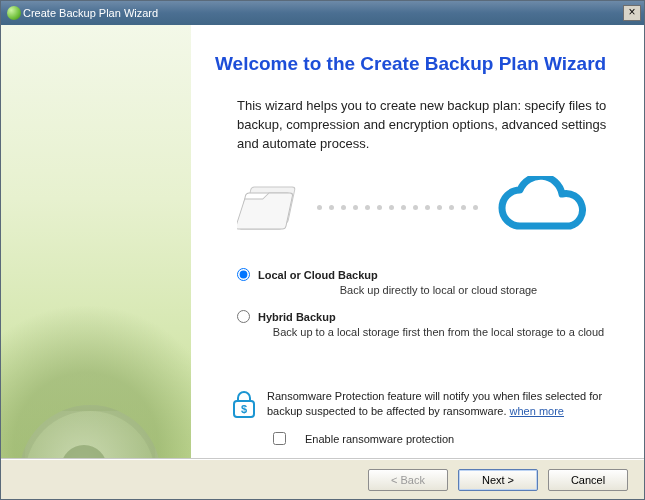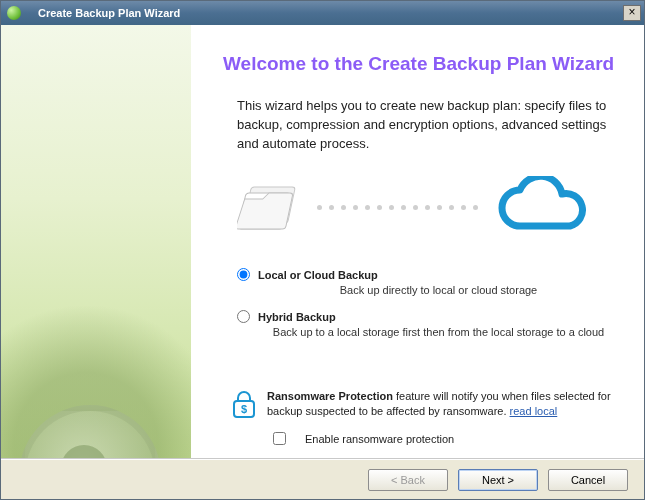--- a/index.html
+++ b/index.html
@@ -25,22 +25,22 @@
     background: linear-gradient(#6d8aa8, #4b6f92 50%, #416686);
     color: #fff;
     display: flex;
     align-items: center;
     padding: 0 3px 0 6px;
     justify-content: space-between;
   }
   .titlebar .title {
     display: flex;
     align-items: center;
-    gap: 17px;
-    font-weight: bold;
+    gap: 2px;
+    font-weight: normal;
   }
   .titlebar .globe {
     width: 14px; height: 14px;
     border-radius: 50%;
     background: radial-gradient(circle at 30% 30%, #cdf5a4, #6fbf3a 60%, #3a7d1c);
   }
   .titlebar .close {
     width: 18px; height: 16px;
     background: #d8d4c8;
     border: 1px solid #6e6e6e;
@@ -85,22 +85,22 @@
   }
   .content {
     flex:1;
     padding: 28px 24px 12px 16px;
     color:#222;
     position:relative;
   }
   h1 {
     font-size: 19px;
     font-weight: bold;
-    margin: 0 0 22px 16px;
-    color:#8b5cf6;
+    margin: 0 0 22px 8px;
+    color:#1d4ed8;
   }
   .intro {
     font-size: 13px;
     color:#222;
     line-height: 1.45;
     margin: 0 0 22px 30px;
     max-width: 370px;
   }
   .diagram {
     display:flex;
@@ -134,21 +134,21 @@
   }
   .ransom {
     position:absolute;
     bottom: 10px;
     left: 40px;
     right: 20px;
     font-size:11px;
   }
   .ransom-row{ display:flex; gap:10px; align-items:flex-start; }
   .ransom-text{ line-height:1.4; }
-  .ransom-text b{ font-weight:bold; }
+  .ransom-text b{ font-weight:normal; }
   .ransom-text a{ color:#2a5db0; text-decoration:underline; cursor:pointer;}
   .ransom-check{
     margin:8px 0 0 38px;
     display:flex; align-items:center; gap:16px;
   }
   .footer {
     height: 40px;
     background: #ece9d8;
     display:flex;
     justify-content:flex-end;
@@ -253,21 +253,21 @@
       <div class="ransom">
         <div class="ransom-row">
           <span>
             <svg width="26" height="30" viewBox="0 0 26 30">
               <rect x="3" y="12" width="20" height="16" rx="3" fill="none" stroke="#1b95d2" stroke-width="2"></rect>
               <path d="M7 12 v-3 a6 6 0 0 1 12 0 v3" fill="none" stroke="#1b95d2" stroke-width="2"></path>
               <text x="13" y="24" text-anchor="middle" font-size="11" fill="#1b95d2" font-family="Arial" font-weight="bold">$</text>
             </svg>
           </span>
           <div class="ransom-text">
-            <b>Ransomware Protection</b><span> feature will notify you when files selected for backup suspected to be affected by ransomware. </span><a>read local</a>
+            <b>Ransomware Protection</b><span> feature will notify you when files selected for backup suspected to be affected by ransomware. </span><a>when more</a>
           </div>
         </div>
         <label class="ransom-check">
           <input type="checkbox" style="">
           <span>Enable ransomware protection</span>
         </label>
       </div>
 
     </div>
   </div>

